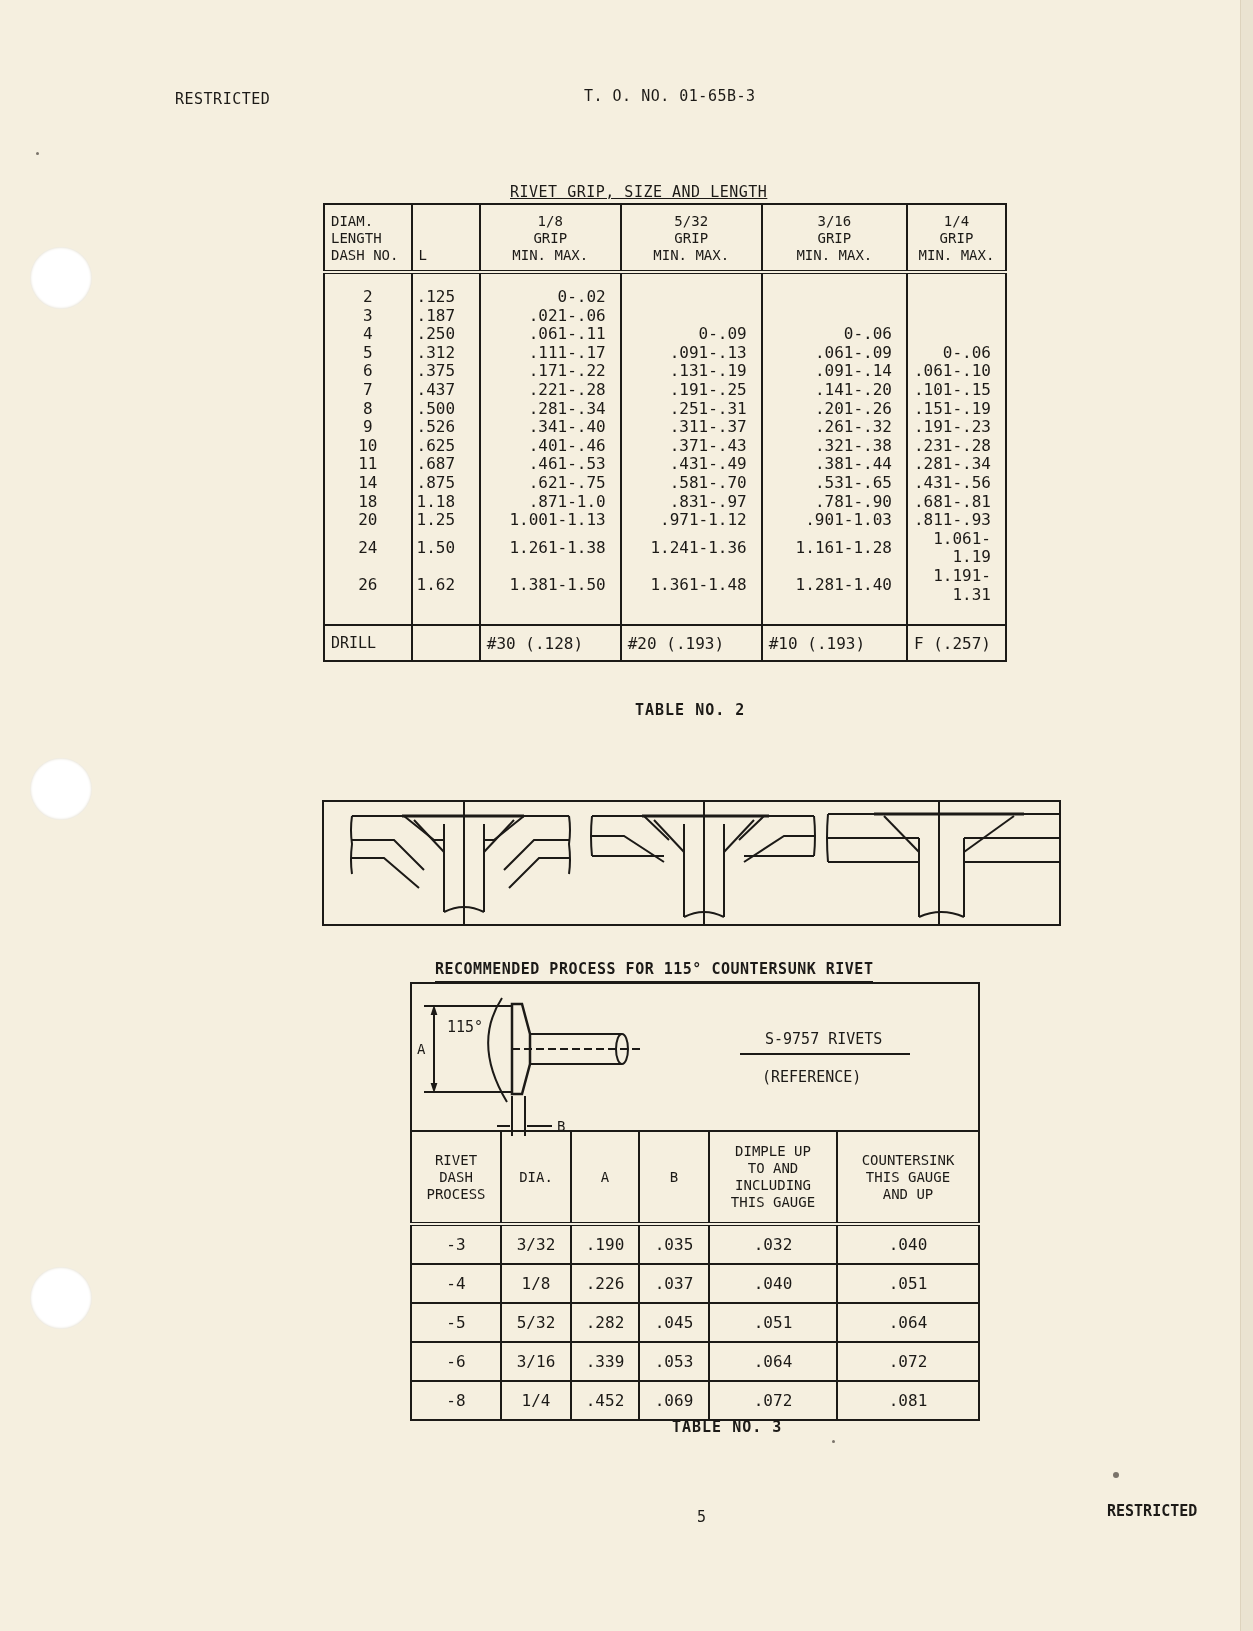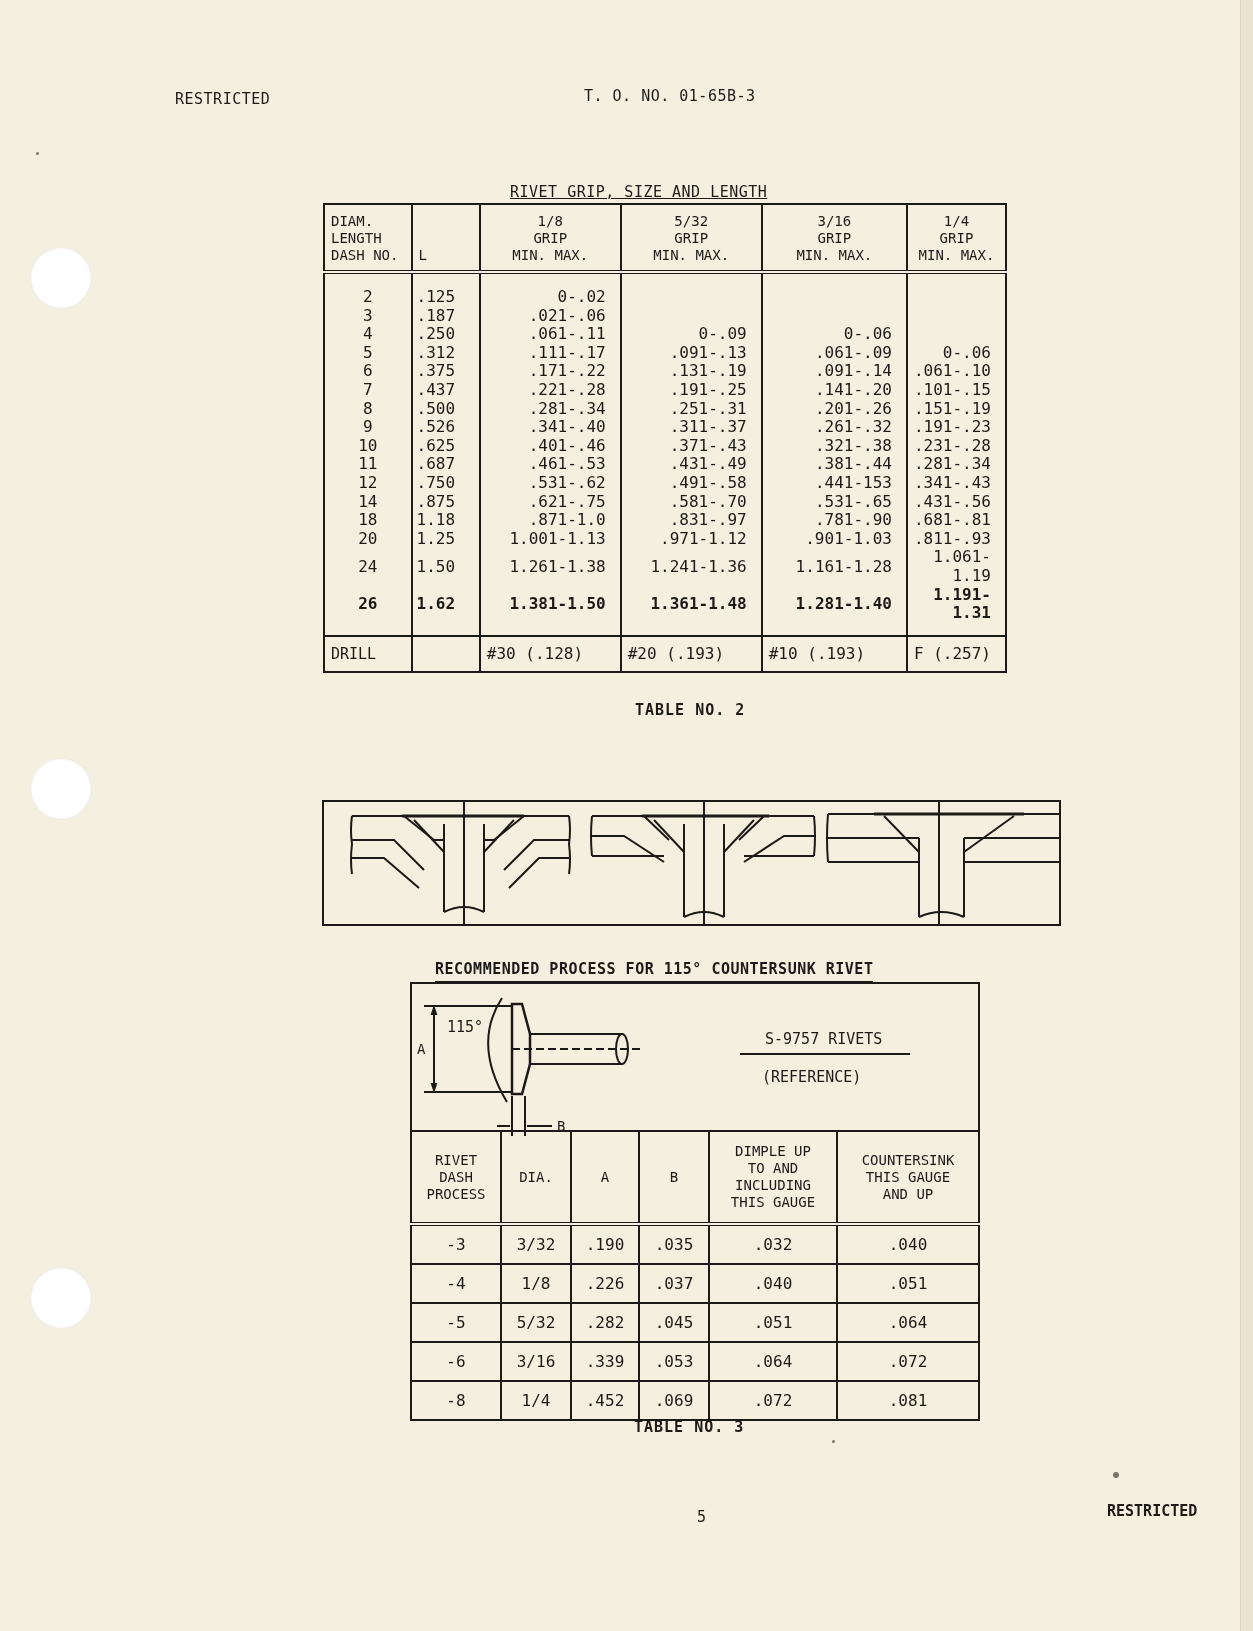--- a/index.html
+++ b/index.html
@@ -17,21 +17,21 @@
     position:absolute; left:323px; top:203px; width:684px;
     border-collapse:collapse; border:2px solid #1c1a17; font-size:16px;
   }
   table.t2 th, table.t2 td { border-left:2px solid #1c1a17; border-right:2px solid #1c1a17; padding:0 6px; }
   table.t2 thead th { font-weight:normal; font-size:14px; line-height:17px; padding:8px 6px 6px; border-bottom:4px double #1c1a17; vertical-align:bottom; }
   table.t2 thead th.lft { text-align:left; }
   table.t2 tbody.data td { line-height:18.6px; text-align:right; padding-right:14px; }
   table.t2 tbody.data td.dash { text-align:center; padding-right:6px; }
   table.t2 tbody.data td.l { text-align:left; padding-left:4px;margin-left:11px; }
   table.t2 tbody.data tr:first-child td { padding-top:14px; }
-  table.t2 tbody.data tr:last-child td { padding-bottom:12px;font-weight:bold; }
+  table.t2 tbody.data tr:last-child td { padding-bottom:20px; }
   table.t2 tfoot td { border-top:2px solid #1c1a17; height:34px; font-size:16px; }
   table.t2 tfoot td.drill { text-align:left; font-size:15px; }
   .caption { position:absolute; font-size:15px; font-weight:bold; letter-spacing:1px; }
   .fig { position:absolute; left:322px; top:800px; width:735px; height:122px; border:2px solid #1c1a17; }
   .t3-title { position:absolute; left:435px; top:960px; font-size:15px; font-weight:bold; letter-spacing:0.5px; border-bottom:1px solid #1c1a17; padding-bottom:3px; }
   .t3-box { position:absolute; left:410px; top:982px; width:566px; height:152px; border:2px solid #1c1a17; border-bottom:none; }
   .ref-title { position:absolute; left:765px; top:1030px; font-size:15px; }
   .ref-line { position:absolute; left:740px; top:1053px; width:170px; border-top:2px solid #1c1a17; }
   .ref-sub { position:absolute; left:762px; top:1068px; font-size:15px; }
   table.t3 {
@@ -160,28 +160,20 @@
         <td>.321-.38</td>
         <td>.231-.28</td>
       </tr>
       <tr>
         <td class="dash">11</td>
         <td class="l">.687</td>
         <td>.461-.53</td>
         <td>.431-.49</td>
         <td>.381-.44</td>
         <td>.281-.34</td>
-      </tr>
-      <tr>
-        <td class="dash">12</td>
-        <td class="l">.750</td>
-        <td>.531-.62</td>
-        <td>.491-.58</td>
-        <td>.441-153</td>
-        <td>.341-.43</td>
       </tr>
       <tr>
         <td class="dash">14</td>
         <td class="l">.875</td>
         <td>.621-.75</td>
         <td>.581-.70</td>
         <td>.531-.65</td>
         <td>.431-.56</td>
       </tr>
       <tr>
@@ -373,20 +365,20 @@
       <tr>
         <td>-8</td>
         <td>1/4</td>
         <td>.452</td>
         <td>.069</td>
         <td>.072</td>
         <td>.081</td>
       </tr>
     </tbody>
 </table>
-<div class="caption" style="left:634px; top:1418px;text-align:right;">TABLE NO. 3</div>
+<div class="caption" style="left:672px; top:1418px;text-align:right;">TABLE NO. 3</div>
 
 <div class="footer" style="left:697px; top:1508px;">5</div>
 <div class="footer" style="left:1107px; top:1502px; font-weight:bold;">RESTRICTED</div>
 
 <div class="dot" style="left:36px; top:152px; width:3px; height:3px;"></div>
 <div class="dot" style="left:1113px; top:1472px; width:6px; height:6px;"></div>
 <div class="dot" style="left:832px; top:1440px; width:3px; height:3px;"></div>
 
 </body></html>

